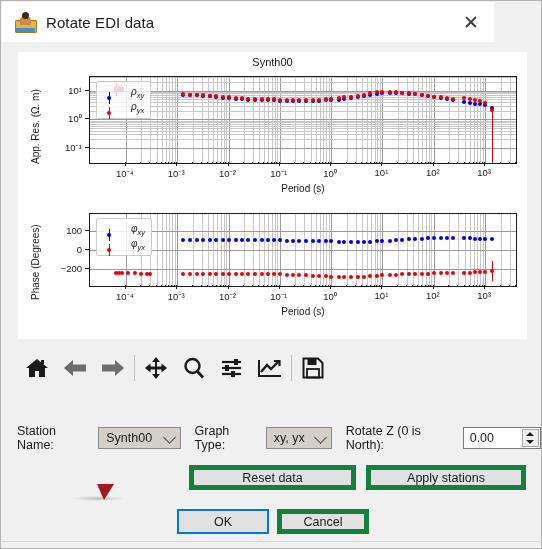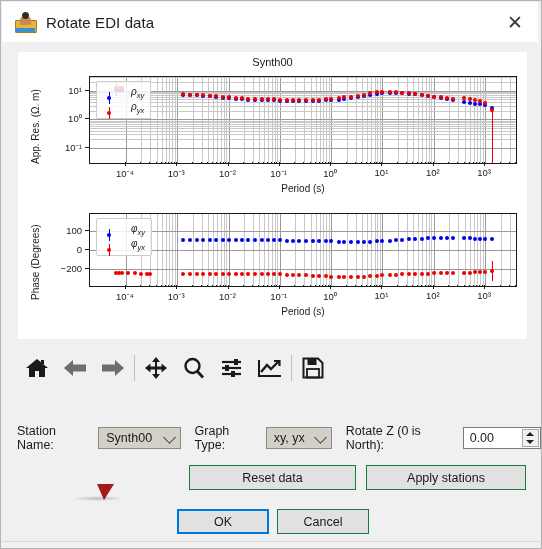--- a/index.html
+++ b/index.html
@@ -12,21 +12,21 @@
   #root {
     position: relative;
     width: 542px; height: 549px;
     background: #f0f0f0;
     border: 1px solid #b4b4b4;
     box-sizing: border-box;
   }
   
   .titlebar {
     position: absolute; left: 1px; top: 1px;
-    width: 536px; height: 40px;
+    width: 492px; height: 40px;
     background: #ffffff;
     display: flex; align-items: center;
     box-sizing: border-box;
   }
   .title-icon {
     width: 22px; height: 22px;
     margin-left: 12px; margin-right: 10px;
     position: relative; flex: none;
   }
   .title-icon .bskt {
@@ -216,21 +216,21 @@
   }
   .help .shadow {
     position: absolute; left: 2px; top: 42px; width: 52px; height: 5px;
     background: radial-gradient(ellipse at center, rgba(0,0,0,0.22) 0%, rgba(0,0,0,0) 72%);
   }
 
   
   .btn {
     position: absolute;
     background: #e1e1e1;
-    border: 1px solid #15803d;
+    border: 5px solid #15803d;
     box-sizing: border-box;
     display: flex; align-items: center; justify-content: center;
     font-size: 12.5px; color: #1a1a1a;
     cursor: default;
   }
   #reset-btn { left: 188px; top: 464px; width: 167px; height: 25px; }
   #apply-btn { left: 365px; top: 464px; width: 160px; height: 25px; }
   #ok-btn {
     left: 176px; top: 508px; width: 92px; height: 25px;
     border: 2px solid #0078d7;

